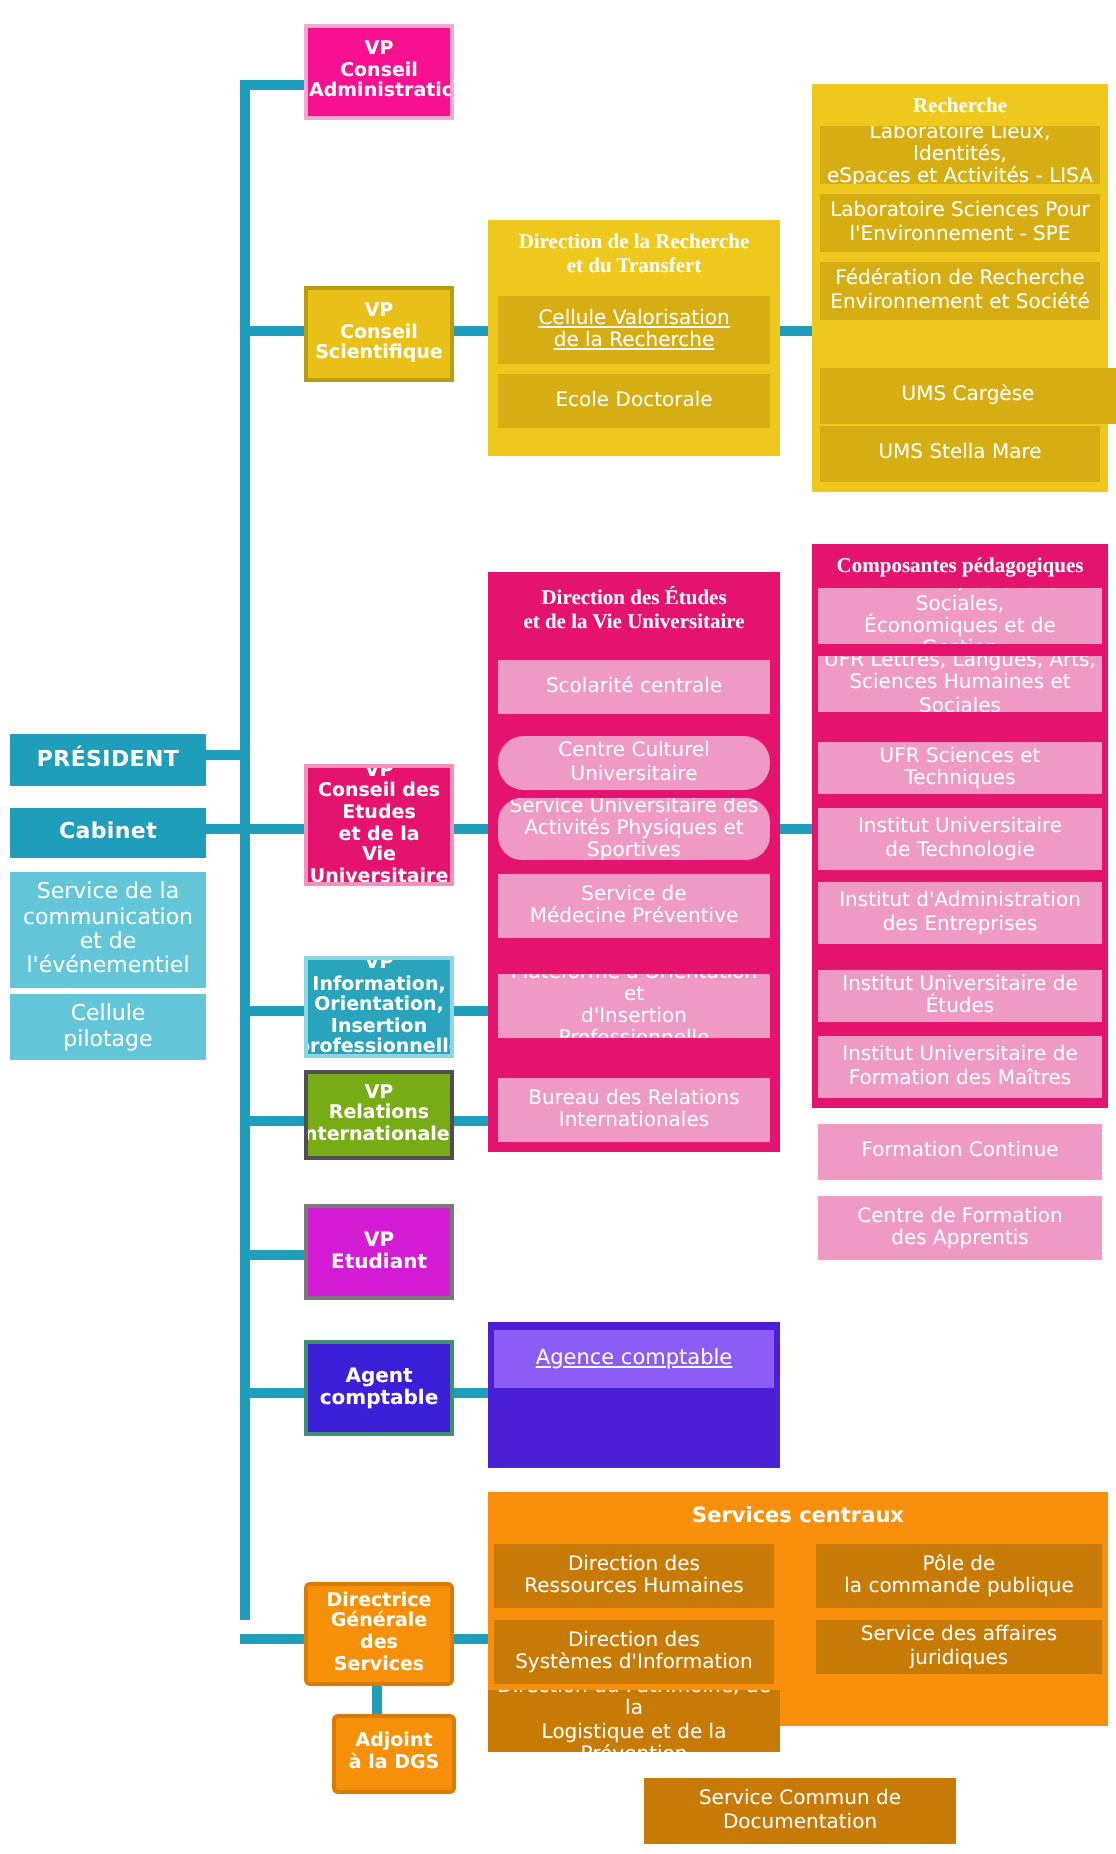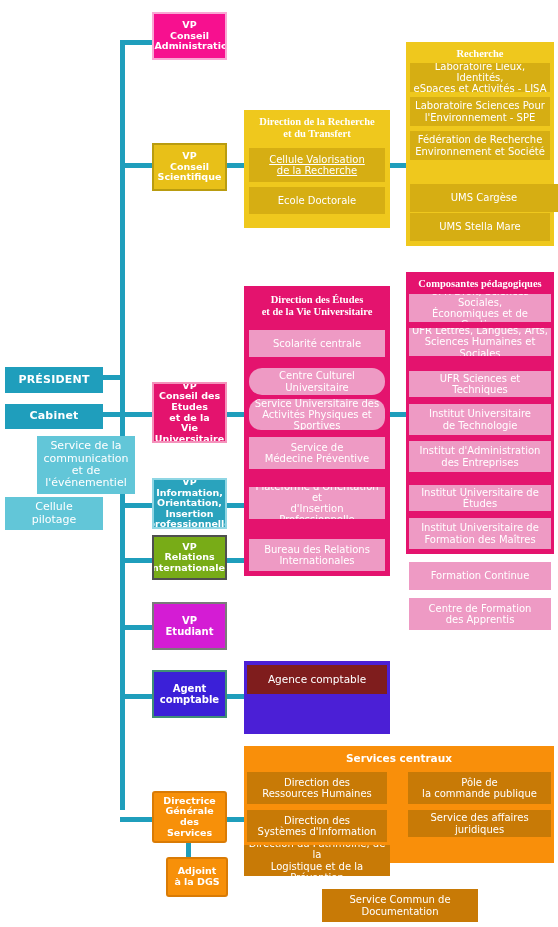--- a/index.html
+++ b/index.html
@@ -44,21 +44,21 @@
   .yellow-panel{background:#efc81d;}
   .yellow-panel-title{color:#ffffff;font-weight:bold;font-size:10.5px;text-align:center;line-height:1.18;white-space:pre-line;}
   .yellow-item{background:#d6ae13;color:#ffffff;font-size:10px;}
 
   
   .green-vp{background:#78ac17;border:2px solid #4f4f4f;font-weight:bold;font-size:9.5px;}
 
   
   .purple-vp{background:#3b20d8;border:2px solid #3f8f76;font-weight:bold;font-size:10px;}
   .purple-panel{background:#4b1fd6;}
-  .purple-item{background:#7f1d1d;color:#ffffff;font-size:10.5px;}
+  .purple-item{background:#8b5cf6;color:#ffffff;font-size:10.5px;text-decoration:underline;}
 
   
   .orange-vp{background:#f79009;border:2px solid #d97b05;font-weight:bold;font-size:9.5px;border-radius:3px;}
   .orange-panel{background:#f98f0a;}
   .orange-panel-title{color:#ffffff;font-weight:bold;font-size:10.5px;text-align:center;}
   .orange-item{background:#c87a06;color:#ffffff;font-size:10px;}
   .orange-solo{background:#c87a06;color:#ffffff;font-size:10px;}
 </style>
 </head>
 <body>
@@ -85,21 +85,21 @@
   <div class="conn" style="left:389px;top:412px;width:18px;height:5px;"></div>
   <div class="conn" style="left:225px;top:503px;width:22px;height:5px;"></div>
   <div class="conn" style="left:225px;top:558px;width:22px;height:5px;"></div>
 
   <div class="conn" style="left:225px;top:694px;width:22px;height:5px;"></div>
   <div class="conn" style="left:225px;top:817px;width:22px;height:5px;"></div>
   <div class="conn" style="left:186px;top:843px;width:5px;height:18px;"></div>
 
   <div class="node teal-dark" style="left:5px;top:367px;width:98px;height:26px;">PRÉSIDENT</div>
   <div class="node teal-dark" style="left:5px;top:404px;width:98px;height:25px;">Cabinet</div>
-  <div class="node teal-light" style="left:5px;top:436px;width:98px;height:58px;margin-left:32px;">Service de la
+  <div class="node teal-light" style="left:5px;top:436px;width:98px;height:58px;">Service de la
 communication
 et de
 l'événementiel</div>
   <div class="node teal-light" style="left:5px;top:497px;width:98px;height:33px;">Cellule
 pilotage</div>
 
   <div class="node magenta-hot" style="left:152px;top:12px;width:75px;height:48px;">VP
 Conseil
 d'Administration</div>
 

